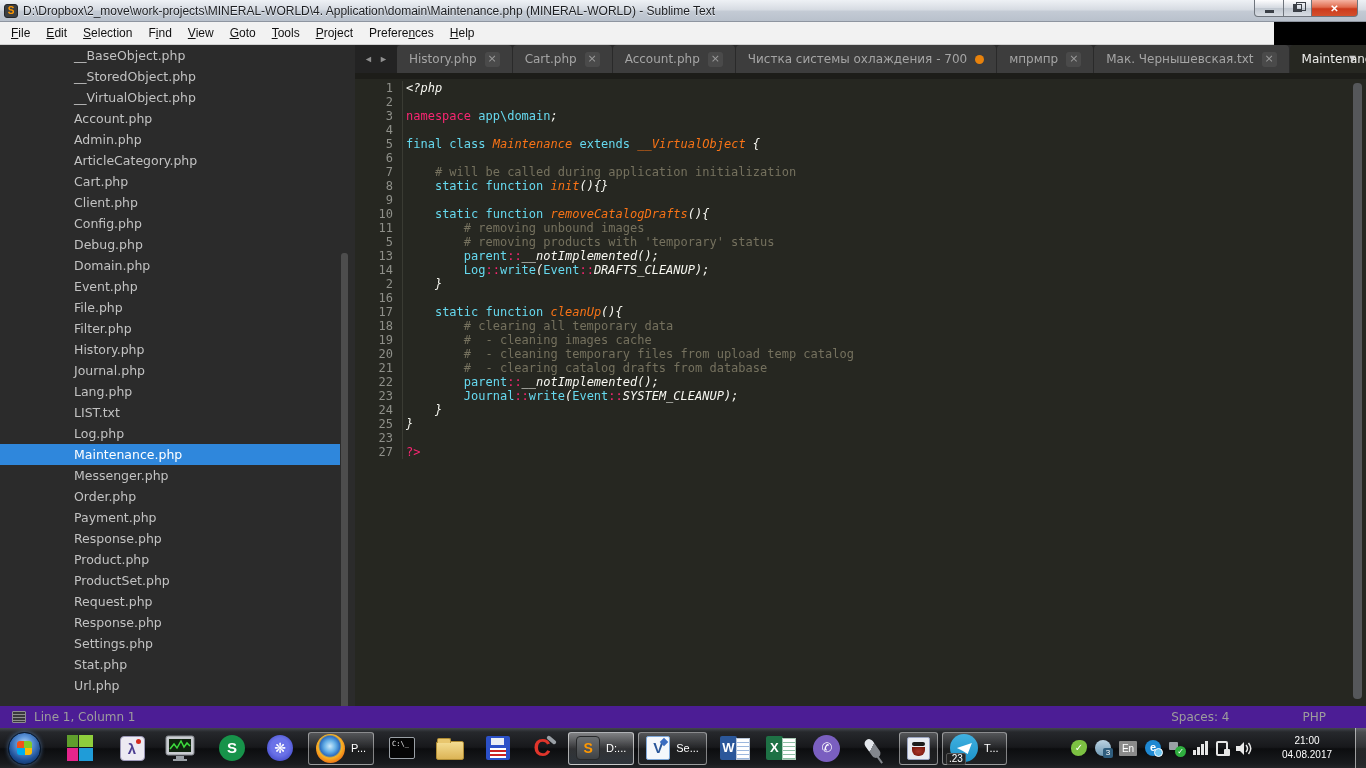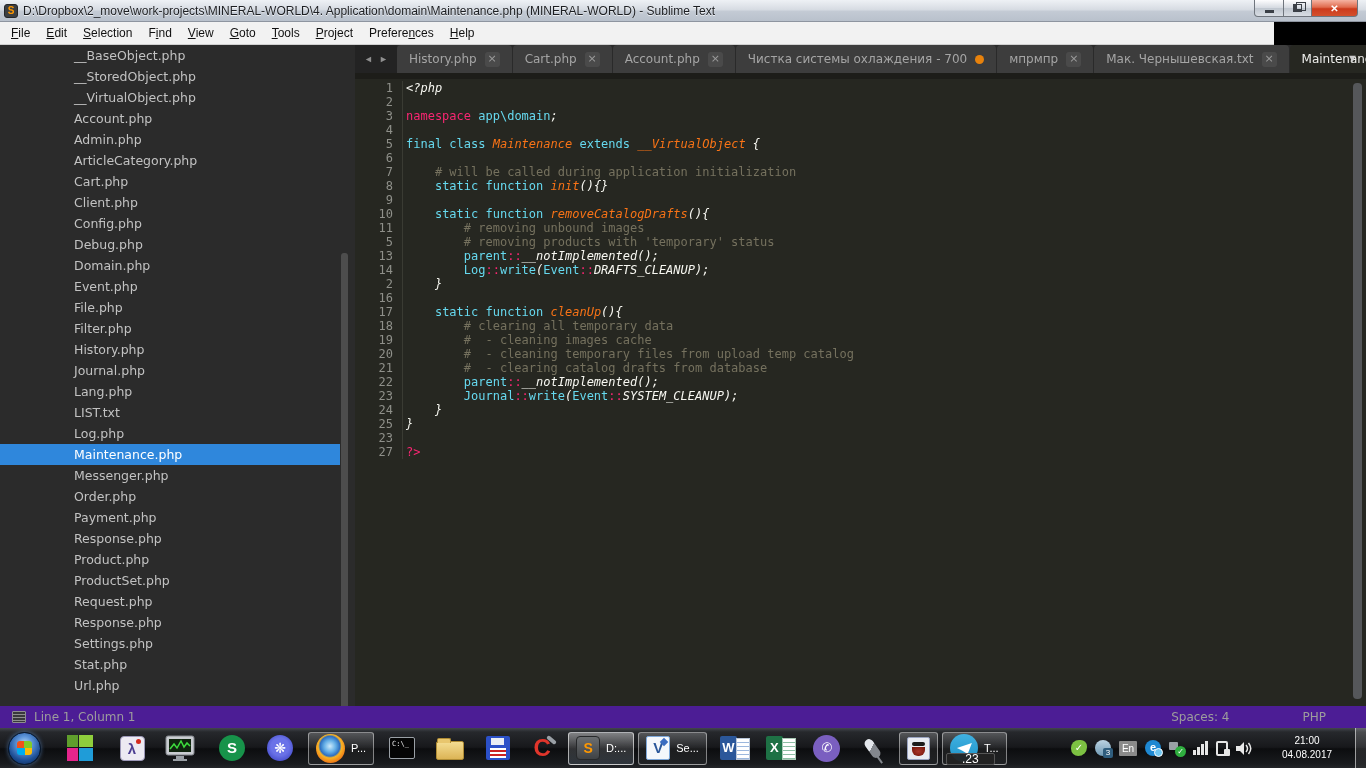--- a/index.html
+++ b/index.html
@@ -127,21 +127,21 @@
   .i-vib { width:27px; height:27px; border-radius:50%; background:#7a5fc0; color:#fff; font-size:13px; text-align:center; line-height:26px; }
   .i-mic { width:9px; height:21px; border-radius:5px; background:linear-gradient(155deg, #e4e7ec 0 45%, #83878d 45%); transform:rotate(-35deg); position:relative; }
   .i-mic:after { content:""; position:absolute; left:3px; bottom:-7px; width:2px; height:8px; background:#83878d; }
   .i-pot { width:23px; height:23px; background:#e8ebf2; border:1px solid #98a2c0; border-radius:2px; position:relative; }
   .i-pot:before { content:""; position:absolute; left:4px; top:4px; width:13px; height:4px; background:#1b1b1b; border-radius:2px; }
   .i-pot:after { content:""; position:absolute; left:4px; top:9px; width:13px; height:9px; background:radial-gradient(#a8352a, #701409); border-radius:0 0 6px 6px; }
   .i-tg { width:28px; height:28px; border-radius:50%; background:linear-gradient(#41b1e1, #1c93c9); position:relative; }
   .i-tg:before { content:""; position:absolute; left:7px; top:9px; width:15px; height:11px; background:#fff;
     clip-path:polygon(0 45%, 100% 0, 72% 100%, 34% 68%); }
   .tg-badge { position:absolute; left:-4px; bottom:-3px; background:rgba(35,35,35,.95); border:1px solid #555; border-radius:2px;
-    color:#fff; font-size:12px; padding:0 15px; line-height:10px; }
+    color:#fff; font-size:10px; padding:0 2px; line-height:10px; }
 
   #tray { margin-left:auto; display:flex; align-items:center; gap:8px; flex:none; }
   .t-g { width:16px; height:16px; border-radius:50% 40% 55% 45%; background:#7cc142; color:#fff; font-size:10px; text-align:center; line-height:15px; }
   .t-b3 { width:16px; height:16px; border-radius:50%; background:linear-gradient(#bcd3e2, #6f9ab5); position:relative; }
   .t-b3 span { position:absolute; right:-2px; bottom:-2px; width:10px; height:10px; background:#2f5d7d; border-radius:2px;
     color:#fff; font-size:8px; line-height:10px; text-align:center; }
   .t-en { width:18px; height:15px; background:#8a8a8a; color:#fff; font-size:10px; text-align:center; line-height:15px; border-radius:1px; }
   .t-e { width:16px; height:16px; border-radius:50%; background:#1e88d2; color:#fff; font-weight:bold; font-size:11px;
     text-align:center; line-height:15px; position:relative; }
   .t-e:after { content:""; position:absolute; right:-2px; bottom:-1px; width:7px; height:7px; border-radius:50%; background:#6fc6f2; border:1px solid #fff; }

